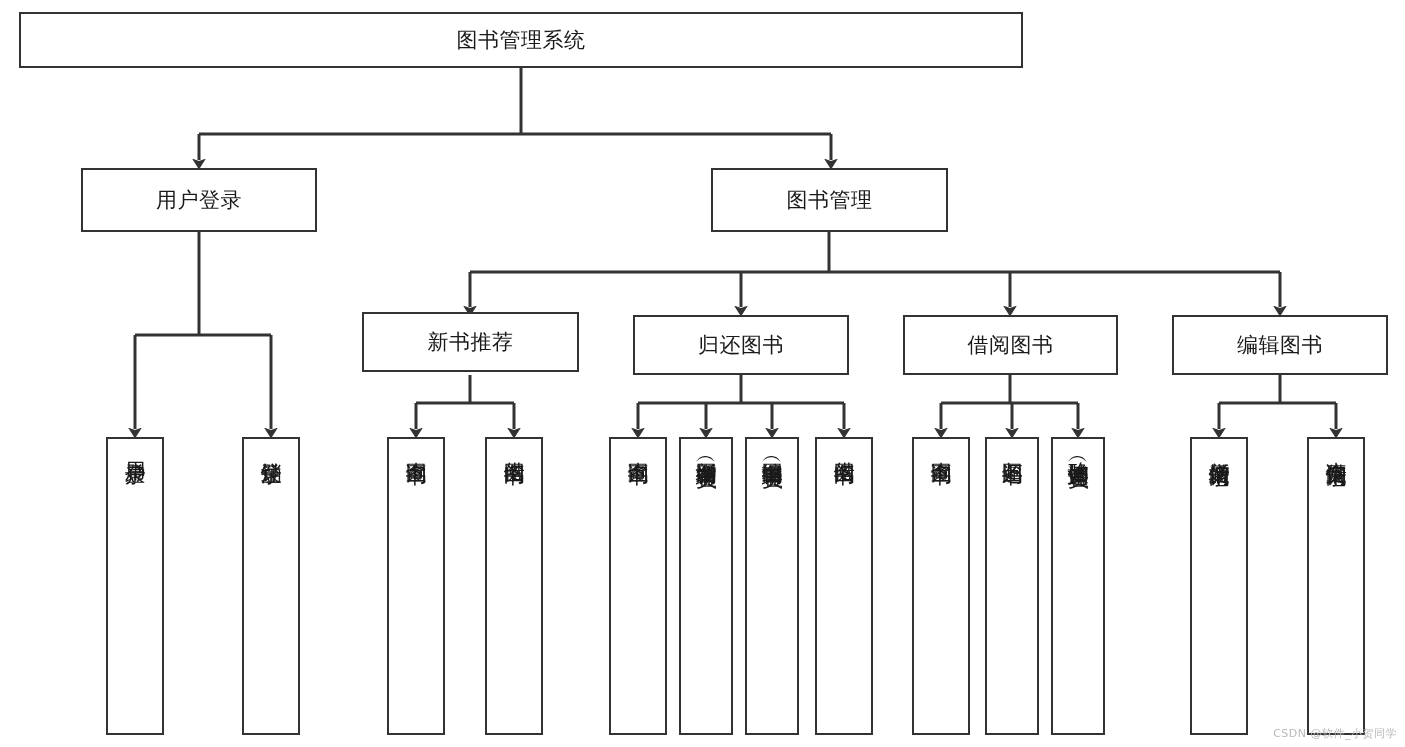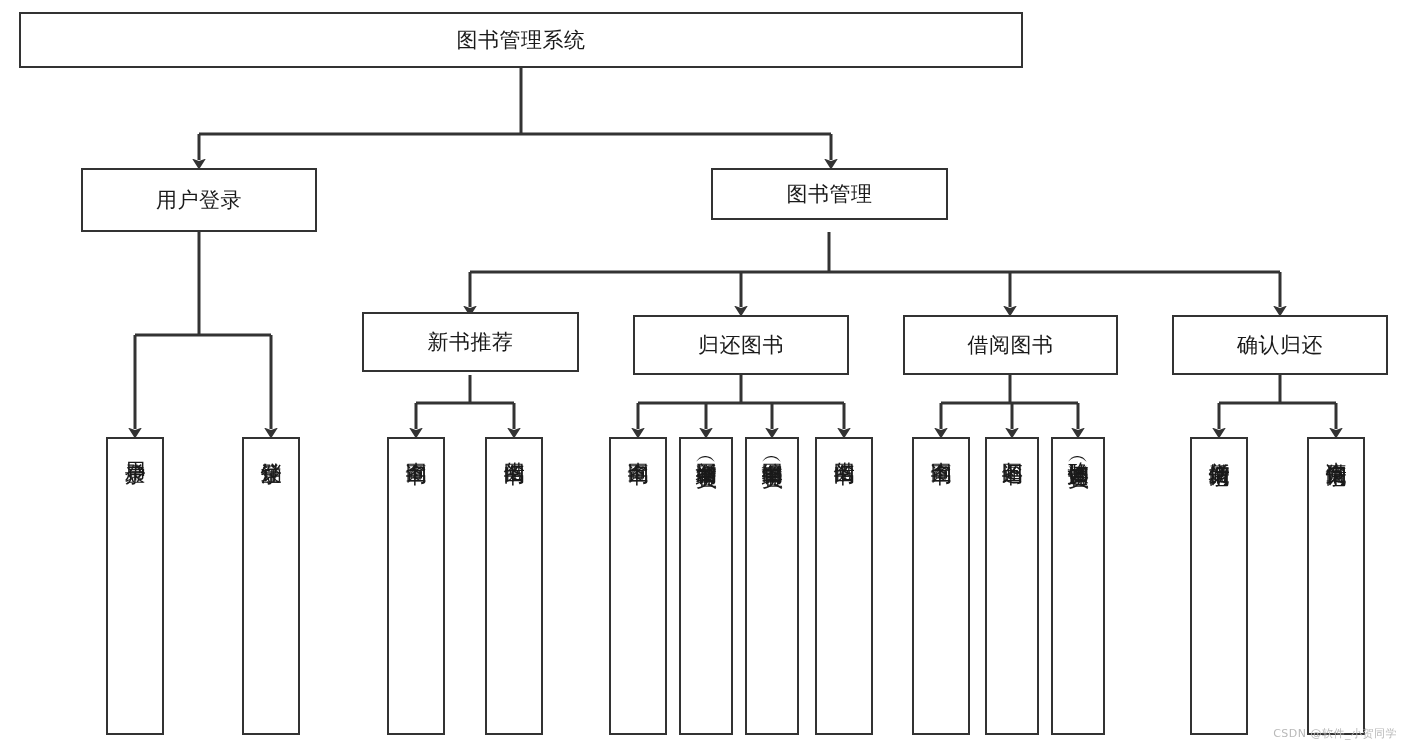--- a/index.html
+++ b/index.html
@@ -106,35 +106,35 @@
     </g>
   </svg>
 
   <div class="node" id="n-root" style="left: 19px; top: 12px; width: 1004px; height: 56px;">
     <span class="lbl">图书管理系统</span>
   </div>
 
   <div class="node" id="n-l2-0" style="left: 81px; top: 168px; width: 236px; height: 64px;">
     <span class="lbl">用户登录</span>
   </div>
-  <div class="node" id="n-l2-1" style="left: 711px; top: 168px; width: 237px; height: 52px;">
+  <div class="node" id="n-l2-1" style="left: 711px; top: 168px; width: 237px; height: 64px;">
     <span class="lbl">图书管理</span>
   </div>
 
   <div class="node" id="n-l3-0" style="left: 362px; top: 312px; width: 217px; height: 60px;">
     <span class="lbl">新书推荐</span>
   </div>
   <div class="node" id="n-l3-1" style="left: 633px; top: 315px; width: 216px; height: 60px;">
     <span class="lbl">归还图书</span>
   </div>
   <div class="node" id="n-l3-2" style="left: 903px; top: 315px; width: 215px; height: 60px;">
     <span class="lbl">借阅图书</span>
   </div>
   <div class="node" id="n-l3-3" style="left: 1172px; top: 315px; width: 216px; height: 60px;">
-    <span class="lbl">确认归还</span>
+    <span class="lbl">编辑图书</span>
   </div>
 
   <div class="node vert" id="n-lf-0" style="left: 106px; top: 437px; width: 58px; height: 298px;">
     <span class="lbl">用户登录</span>
   </div>
   <div class="node vert" id="n-lf-1" style="left: 242px; top: 437px; width: 58px; height: 298px;">
     <span class="lbl">注销登录</span>
   </div>
   <div class="node vert" id="n-lf-2" style="left: 387px; top: 437px; width: 58px; height: 298px;">
     <span class="lbl">查询图书</span>

